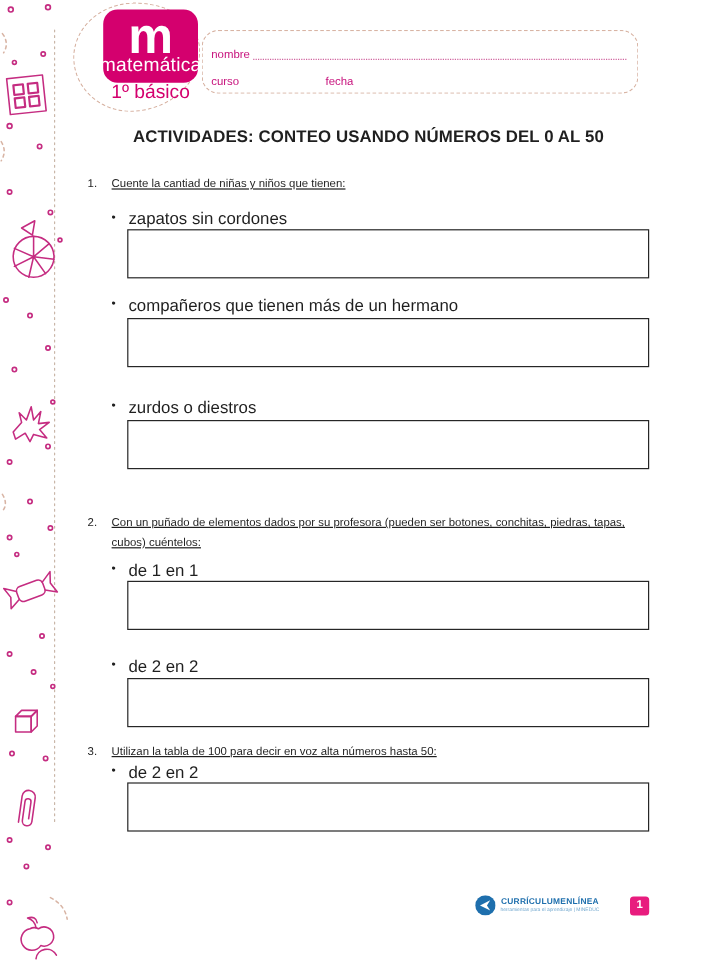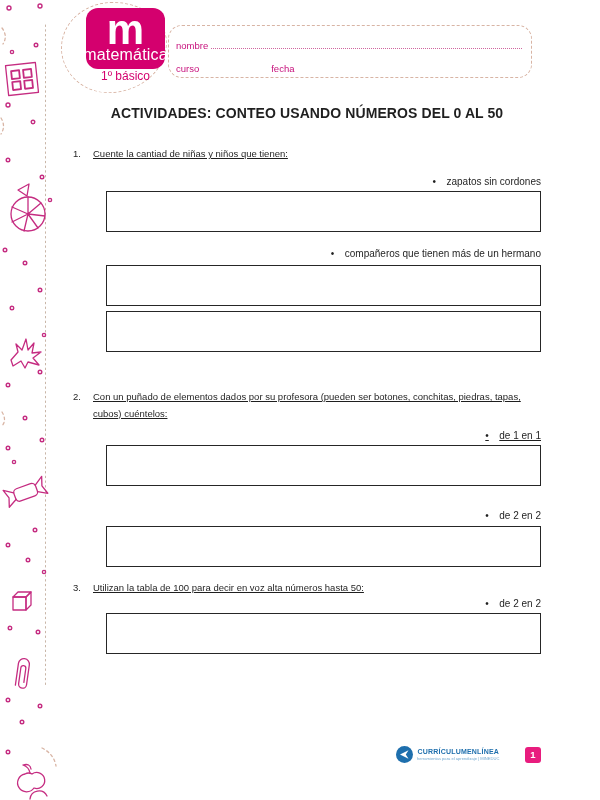--- a/index.html
+++ b/index.html
@@ -26,45 +26,45 @@
   }
   .logo {
     position:absolute; left:86px; top:8px; width:79px; height:61px;
     background:#d4006e; border-radius:12px;
     display:flex; flex-direction:column; align-items:center; justify-content:flex-end;
   }
   .logo-m { font-size:42px; font-weight:bold; color:#fff; line-height:0.72; }
   .logo-subject { font-size:16px; font-weight:normal; color:#fff; letter-spacing:0.2px; padding-bottom:5px; margin-top:1px; }
   .logo-level {
     position:absolute; left:86px; top:69px; width:79px; text-align:center;
-    color:#d4006e; font-size:12px;
+    color:#d4006e; font-size:16px;
   }
   .fields-inner { position:absolute; left:176px; top:40px; width:348px; }
-  .nombre-row { display:flex; align-items:flex-start; }
+  .nombre-row { display:flex; align-items:center; }
   .field-label { color:#c7117c; font-size:9.5px; line-height:11px; }
   .dotted-leader { flex:1; border-bottom:1.6px dotted #d0659f; margin:0 2px 1px 3px; height:9px; }
   .cf-row { display:flex; margin-top:12px;align-items:flex-end; }
   .cf-row .fecha { margin-left:72px; }
 
   
   .content { position:absolute; left:73px; top:0; width:468px; }
   .page-title { margin-top:108px; text-align:center; font-weight:bold; font-size:14px; letter-spacing:0.1px; line-height:11px; }
   .activity-head { display:flex; font-size:9.5px; line-height:17px; }
   .activity-num { width:20px; flex-shrink:0; }
   .activity-text { flex:1;text-decoration:underline; }
-  .bullet-row { display:flex; margin-left:20px; font-size:10px; line-height:12px;justify-content:flex-end; }
+  .bullet-row { display:flex; margin-left:20px; font-size:14px; line-height:12px; }
   .bullet-row::before { content:"\2022"; width:14px; flex-shrink:0; font-size:10px; }
   .answer-box { margin-left:33px; height:41px; border:1.2px solid #262626; background:#fff; }
 
   .mt-a1h { margin-top:26px; }
   .mt-a1b1 { margin-top:14px; }  .mt-a1x1 { margin-top:3px; }
   .mt-a1b2 { margin-top:16px; }  .mt-a1x2 { margin-top:5px; }
   .mt-a1b3 { margin-top:27px; }  .mt-a1x3 { margin-top:5px; }
   .mt-a2h { margin-top:36px; }
-  .mt-a2b1 { margin-top:8px;text-decoration:underline; }   .mt-a2x1 { margin-top:3px; }
+  .mt-a2b1 { margin-top:8px; }   .mt-a2x1 { margin-top:3px; }
   .mt-a2b2 { margin-top:24px; }  .mt-a2x2 { margin-top:4px; }
   .mt-a3h { margin-top:12px; }
   .mt-a3b1 { margin-top:2px; }   .mt-a3x1 { margin-top:3px; }
 
   
   .footer {
     position:absolute; top:746px; left:0; width:541px;
     display:flex; justify-content:flex-end; align-items:center; gap:7px;
   }
   .brand { display:flex; align-items:center; gap:4px; }
@@ -192,20 +192,23 @@
     <span class="activity-text">Cuente la cantiad de niñas y niños que tienen:</span>
   </div>
   <div class="bullet-row mt-a1b1">
     <span>zapatos sin cordones</span>
   </div>
   <div class="answer-box mt-a1x1"></div>
   <div class="bullet-row mt-a1b2">
     <span>compañeros que tienen más de un hermano</span>
   </div>
   <div class="answer-box mt-a1x2"></div>
+  <div class="bullet-row mt-a1b3">
+    <span>zurdos o diestros</span>
+  </div>
   <div class="answer-box mt-a1x3"></div>
 
   <div class="activity-head mt-a2h">
     <span class="activity-num">2.</span>
     <span class="activity-text">Con un puñado de elementos dados por su profesora (pueden ser botones, conchitas, piedras, tapas, cubos) cuéntelos:</span>
   </div>
   <div class="bullet-row mt-a2b1">
     <span>de 1 en 1</span>
   </div>
   <div class="answer-box mt-a2x1"></div>

